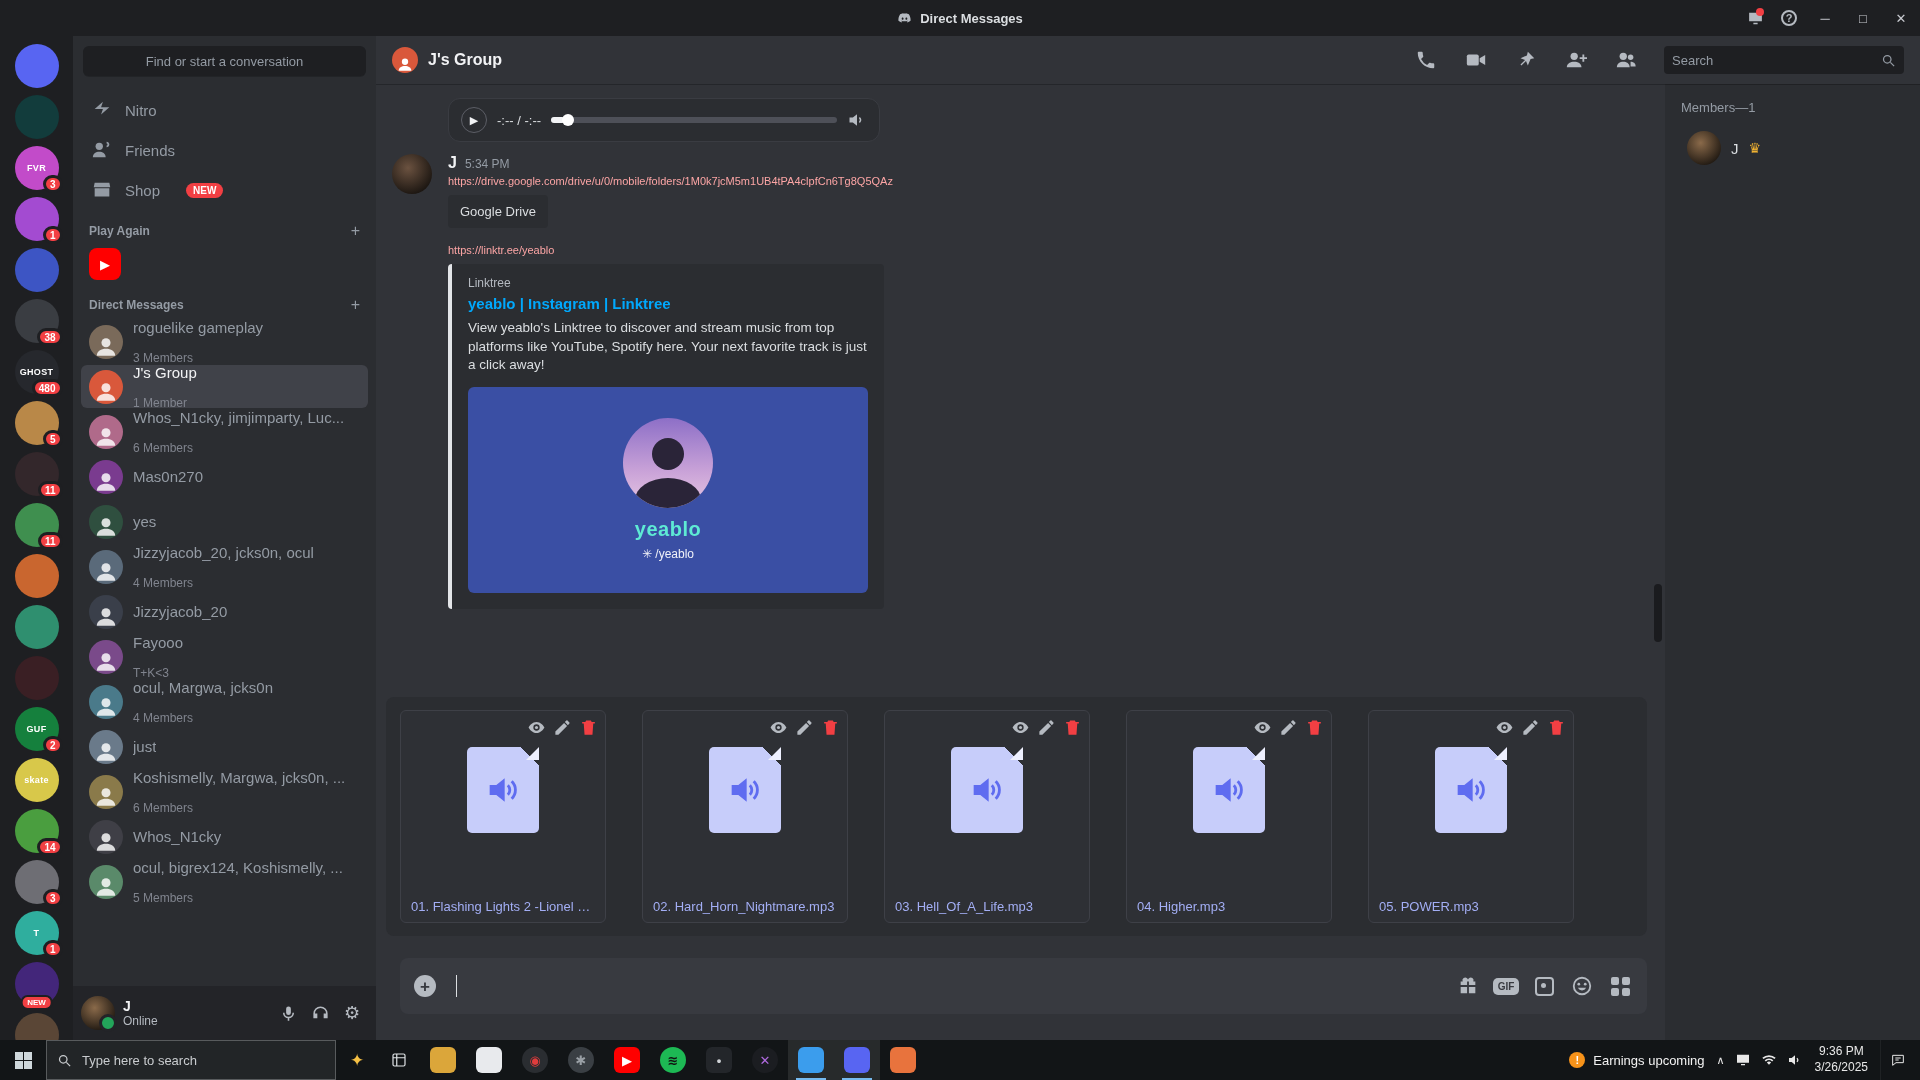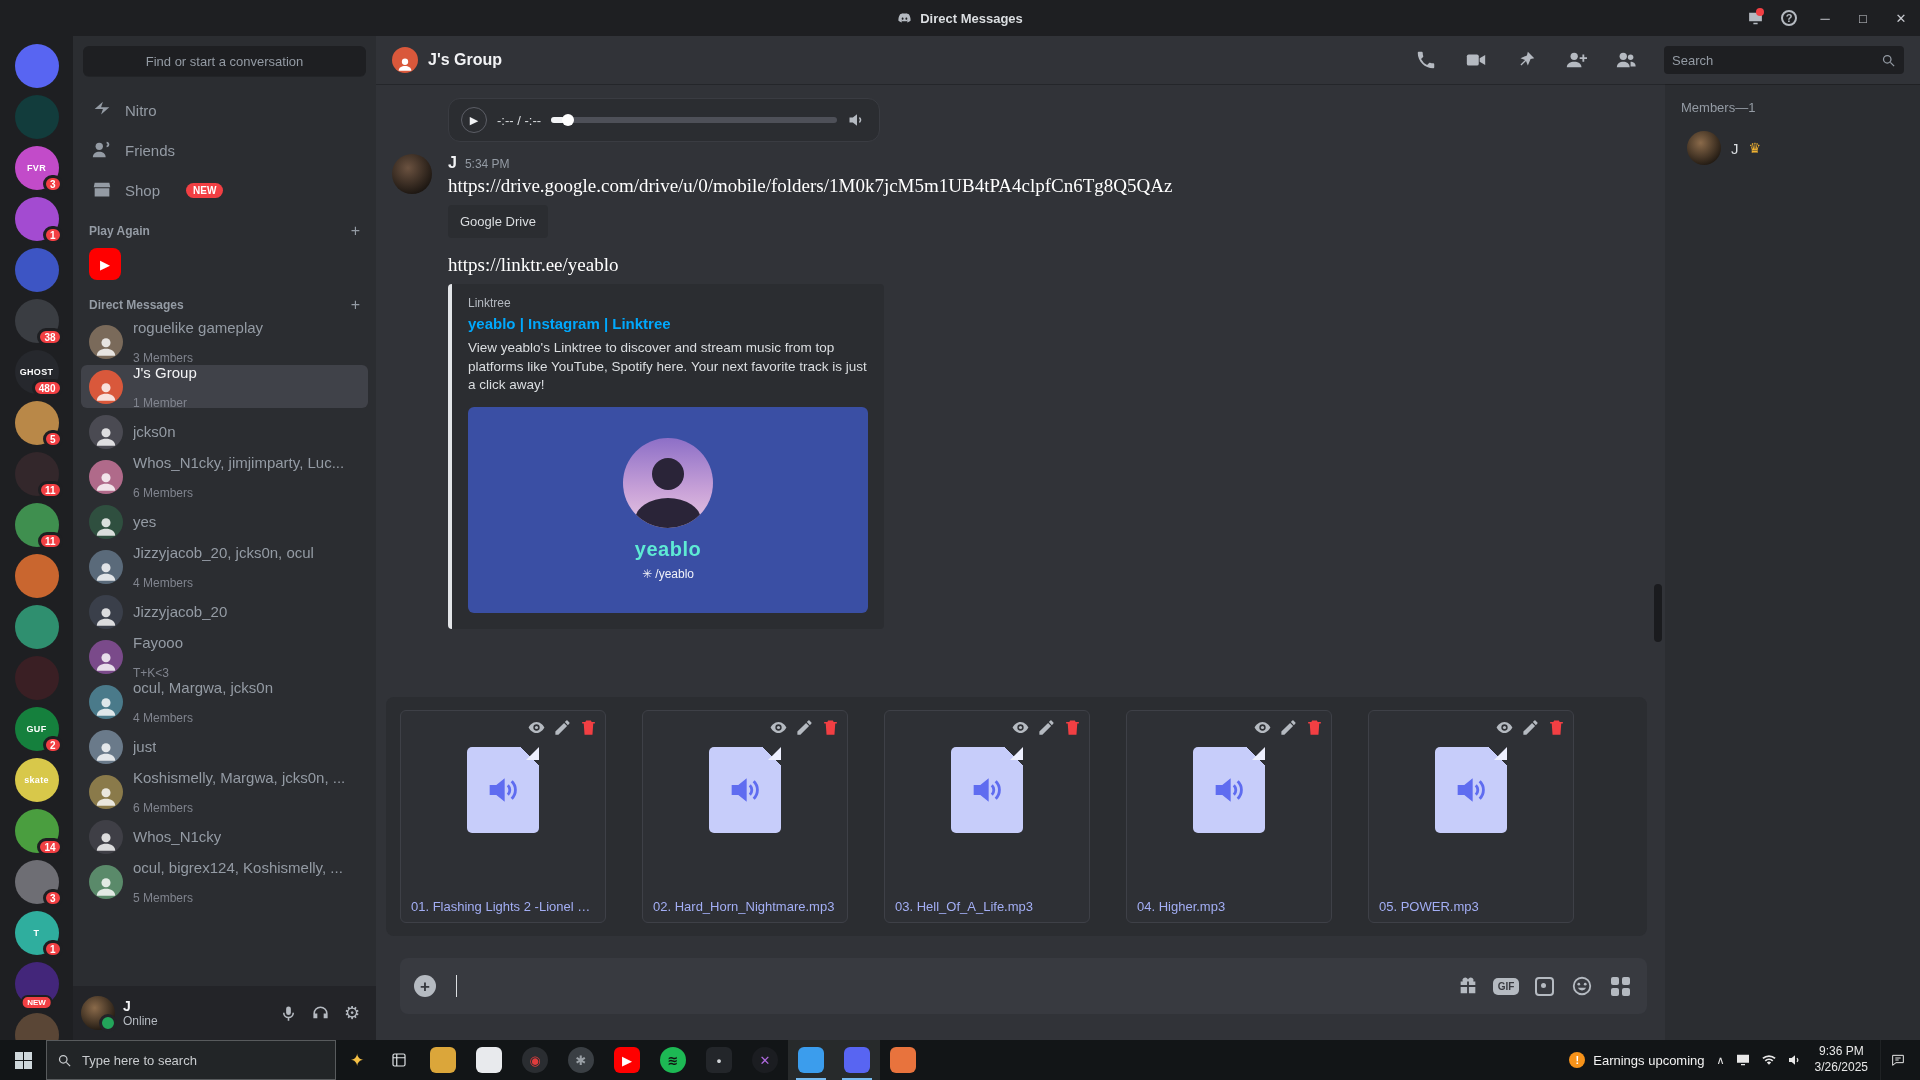--- a/index.html
+++ b/index.html
@@ -85,21 +85,21 @@
 
   .date-divider { display:flex; align-items:center; margin:14px 18px 6px; }
   .date-divider .line { flex:1; height:1px; background:#3f4147; }
   .date-divider .label { padding:0 10px; color:#949ba4; font-size:12px; font-weight:bold; }
 
   .message { position:relative; padding:6px 48px 0 72px; margin-top:6px; }
   .msg-avatar { position:absolute; left:16px; top:6px; width:40px; height:40px; border-radius:50%; background:radial-gradient(circle at 40% 35%, #6b5240, #1d1712 75%); }
   .msg-head { display:flex; align-items:baseline; gap:8px; }
   .msg-author { color:#f2f3f5; font-size:16px; font-weight:bold; }
   .msg-time { color:#949ba4; font-size:12px; }
-  .msg-link { display:block; color:#ffffff; font-size:19px; margin-top:3px; text-decoration:none; width:fit-content;font-family:Liberation Serif, serif; }
+  .msg-link { display:block; color:#fca5a5; font-size:11px; margin-top:3px; text-decoration:none; width:fit-content; }
   .drive-embed { display:inline-block; margin-top:8px; background:#2b2d31; border-radius:4px; padding:9px 12px; color:#dbdee1; font-size:13px; }
   .lt-link { margin-top:16px; }
   .embed { margin-top:8px; background:#2b2d31; border-left:4px solid #e3e5e8; border-radius:4px; padding:12px 16px 16px; width:436px; }
   .embed-provider { color:#b5bac1; font-size:12px; }
   .embed-title { color:#00a8fc; font-size:15px; font-weight:bold; margin-top:5px; }
   .embed-desc { color:#dbdee1; font-size:13.5px; line-height:1.38; margin-top:7px; }
   .embed-img { margin-top:12px; width:400px; height:206px; border-radius:6px; background:#3a4fa4; display:flex; flex-direction:column; align-items:center; justify-content:center; gap:6px; }
   .lt-avatar { width:90px; height:90px; border-radius:50%; background:linear-gradient(180deg,#8d6fc7 0%,#caa3d8 60%,#e7c8e2 100%); position:relative; overflow:hidden; }
   .lt-avatar::before { content:""; position:absolute; left:50%; top:20px; transform:translateX(-50%); width:32px; height:32px; border-radius:50%; background:#2a2438; }
   .lt-avatar::after { content:""; position:absolute; left:50%; bottom:-14px; transform:translateX(-50%); width:66px; height:44px; border-radius:50% 50% 0 0; background:#2a2438; }
@@ -388,41 +388,41 @@
                   <circle cx="12" cy="9" r="4.2"></circle>
                   <path d="M3.5 21c0-4.5 4-6.5 8.5-6.5s8.5 2 8.5 6.5z"></path>
                 </svg>
               </div>
               <div class="dm-text">
                 <div class="dm-name">J's Group</div>
                 <div class="dm-sub">1 Member</div>
               </div>
             </div>
             <div class="dm">
-              <div class="dm-avatar" style="background: rgb(74, 74, 82);">
-                <svg viewBox="0 0 24 24">
-                  <circle cx="12" cy="9" r="4.2"></circle>
-                  <path d="M3.5 21c0-4.5 4-6.5 8.5-6.5s8.5 2 8.5 6.5z"></path>
-                </svg>
-              </div>
-              <div class="dm-text">
-                <div class="dm-name">jcks0n</div>
-
-              </div>
-            </div>
-            <div class="dm">
               <div class="dm-avatar" style="background: rgb(176, 106, 138);">
                 <svg viewBox="0 0 24 24">
                   <circle cx="12" cy="9" r="4.2"></circle>
                   <path d="M3.5 21c0-4.5 4-6.5 8.5-6.5s8.5 2 8.5 6.5z"></path>
                 </svg>
               </div>
               <div class="dm-text">
                 <div class="dm-name">Whos_N1cky, jimjimparty, Luc...</div>
                 <div class="dm-sub">6 Members</div>
+              </div>
+            </div>
+            <div class="dm">
+              <div class="dm-avatar" style="background: rgb(122, 59, 143);">
+                <svg viewBox="0 0 24 24">
+                  <circle cx="12" cy="9" r="4.2"></circle>
+                  <path d="M3.5 21c0-4.5 4-6.5 8.5-6.5s8.5 2 8.5 6.5z"></path>
+                </svg>
+              </div>
+              <div class="dm-text">
+                <div class="dm-name">Mas0n270</div>
+
               </div>
             </div>
             <div class="dm">
               <div class="dm-avatar" style="background: rgb(47, 79, 63);">
                 <svg viewBox="0 0 24 24">
                   <circle cx="12" cy="9" r="4.2"></circle>
                   <path d="M3.5 21c0-4.5 4-6.5 8.5-6.5s8.5 2 8.5 6.5z"></path>
                 </svg>
               </div>
               <div class="dm-text">

